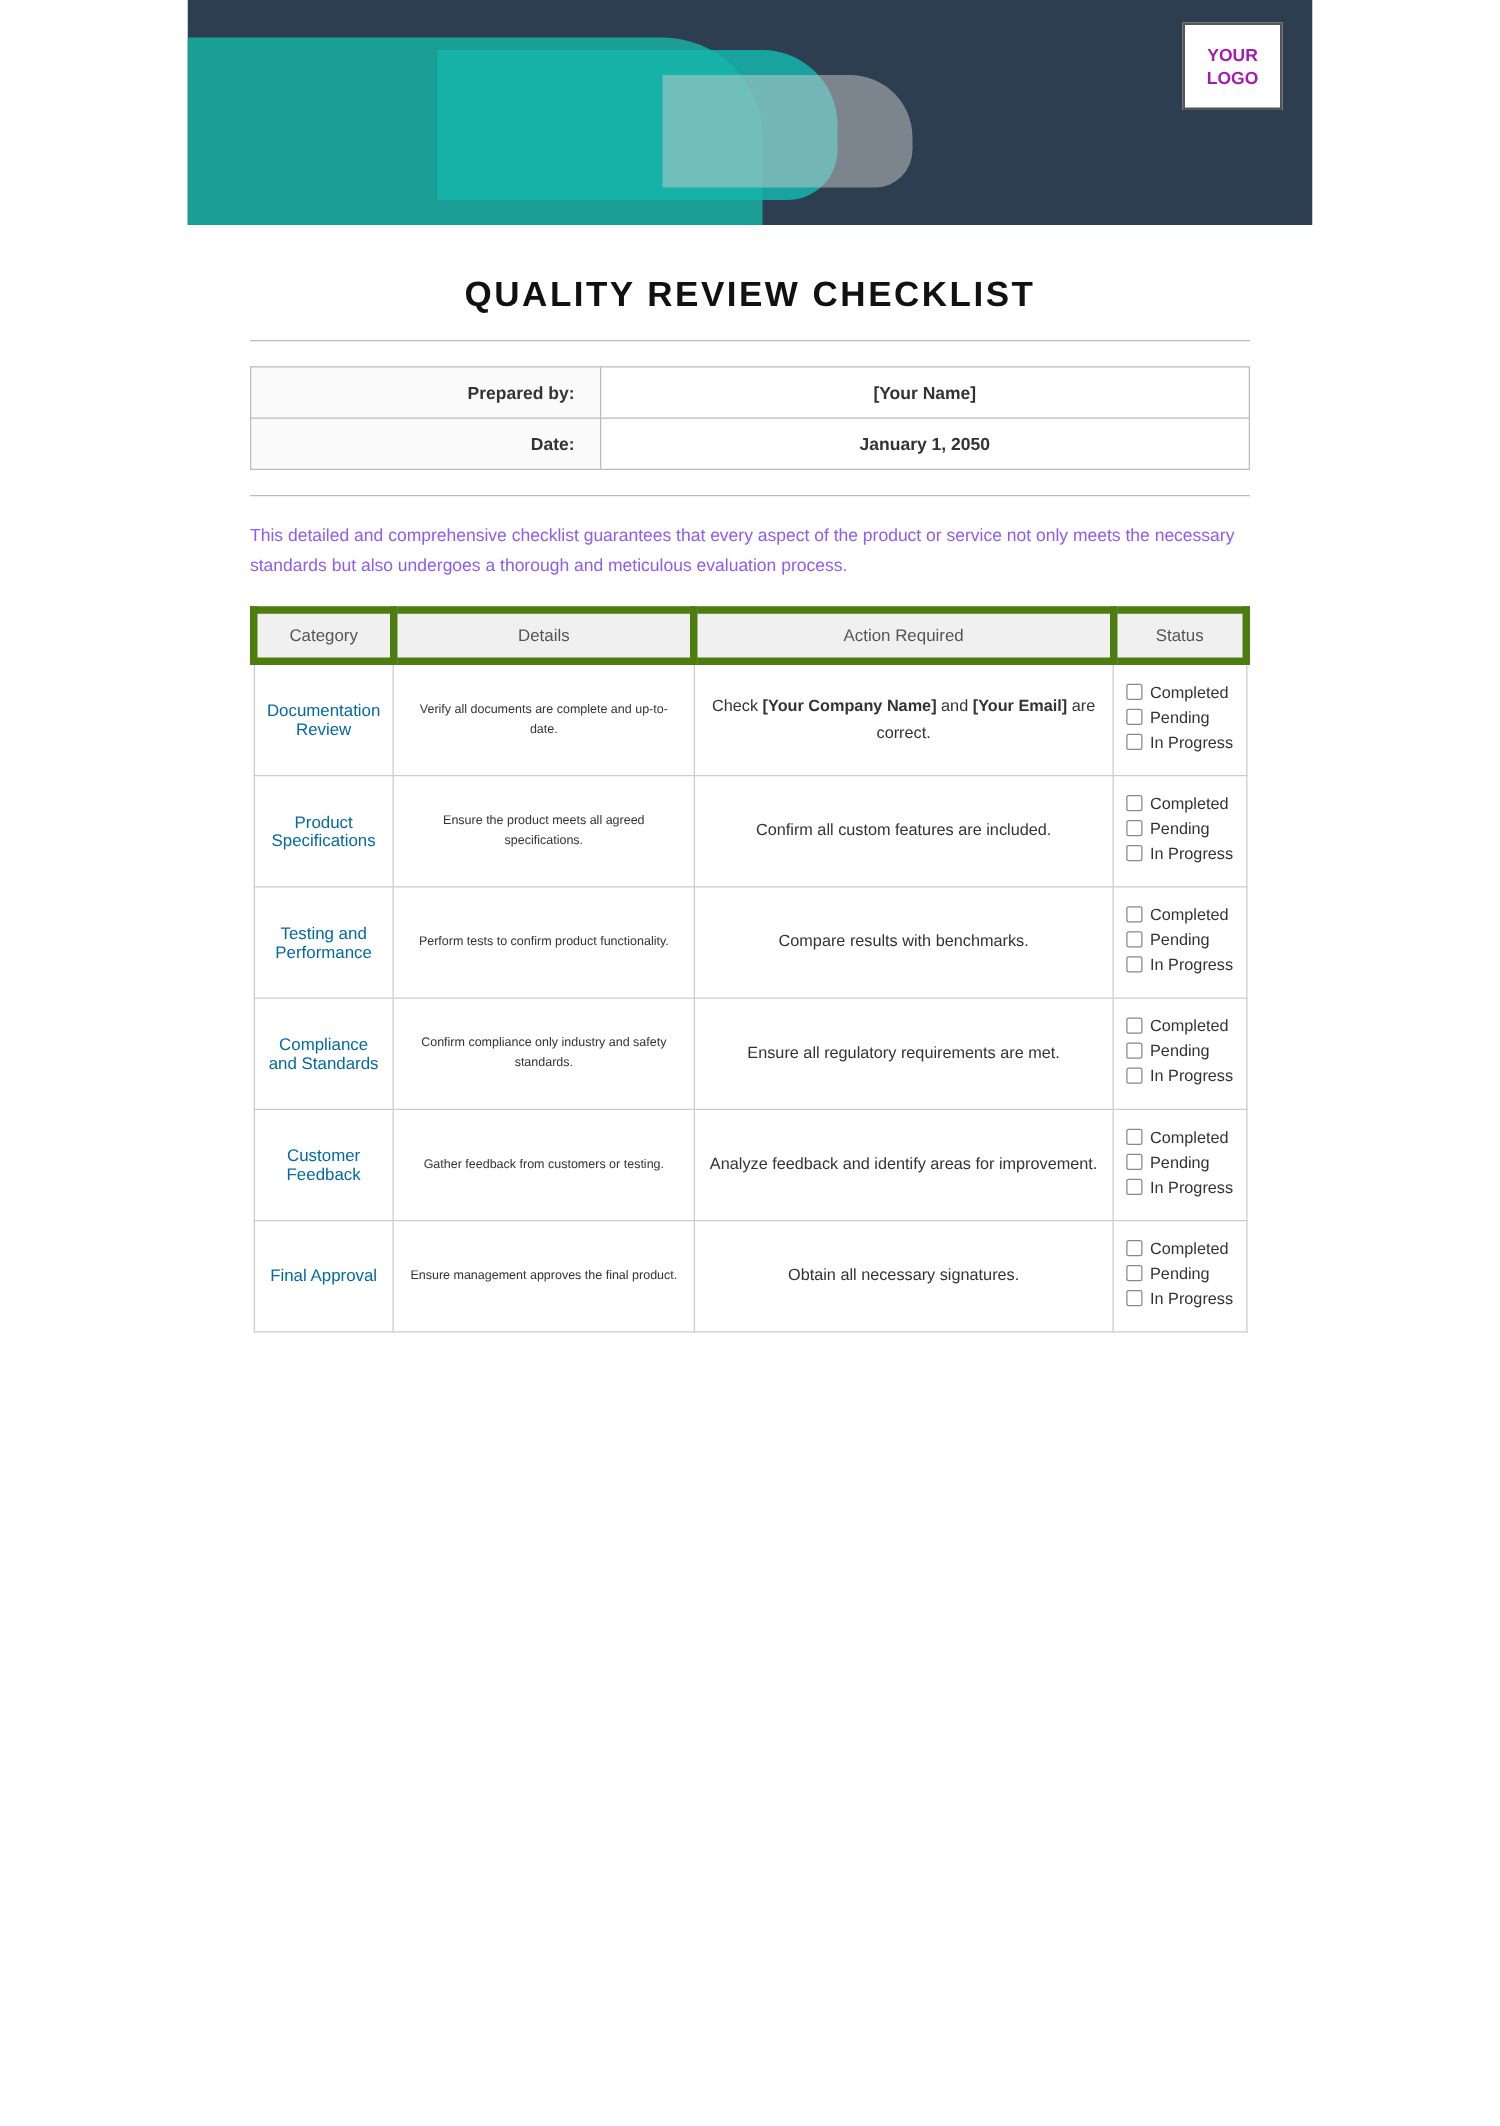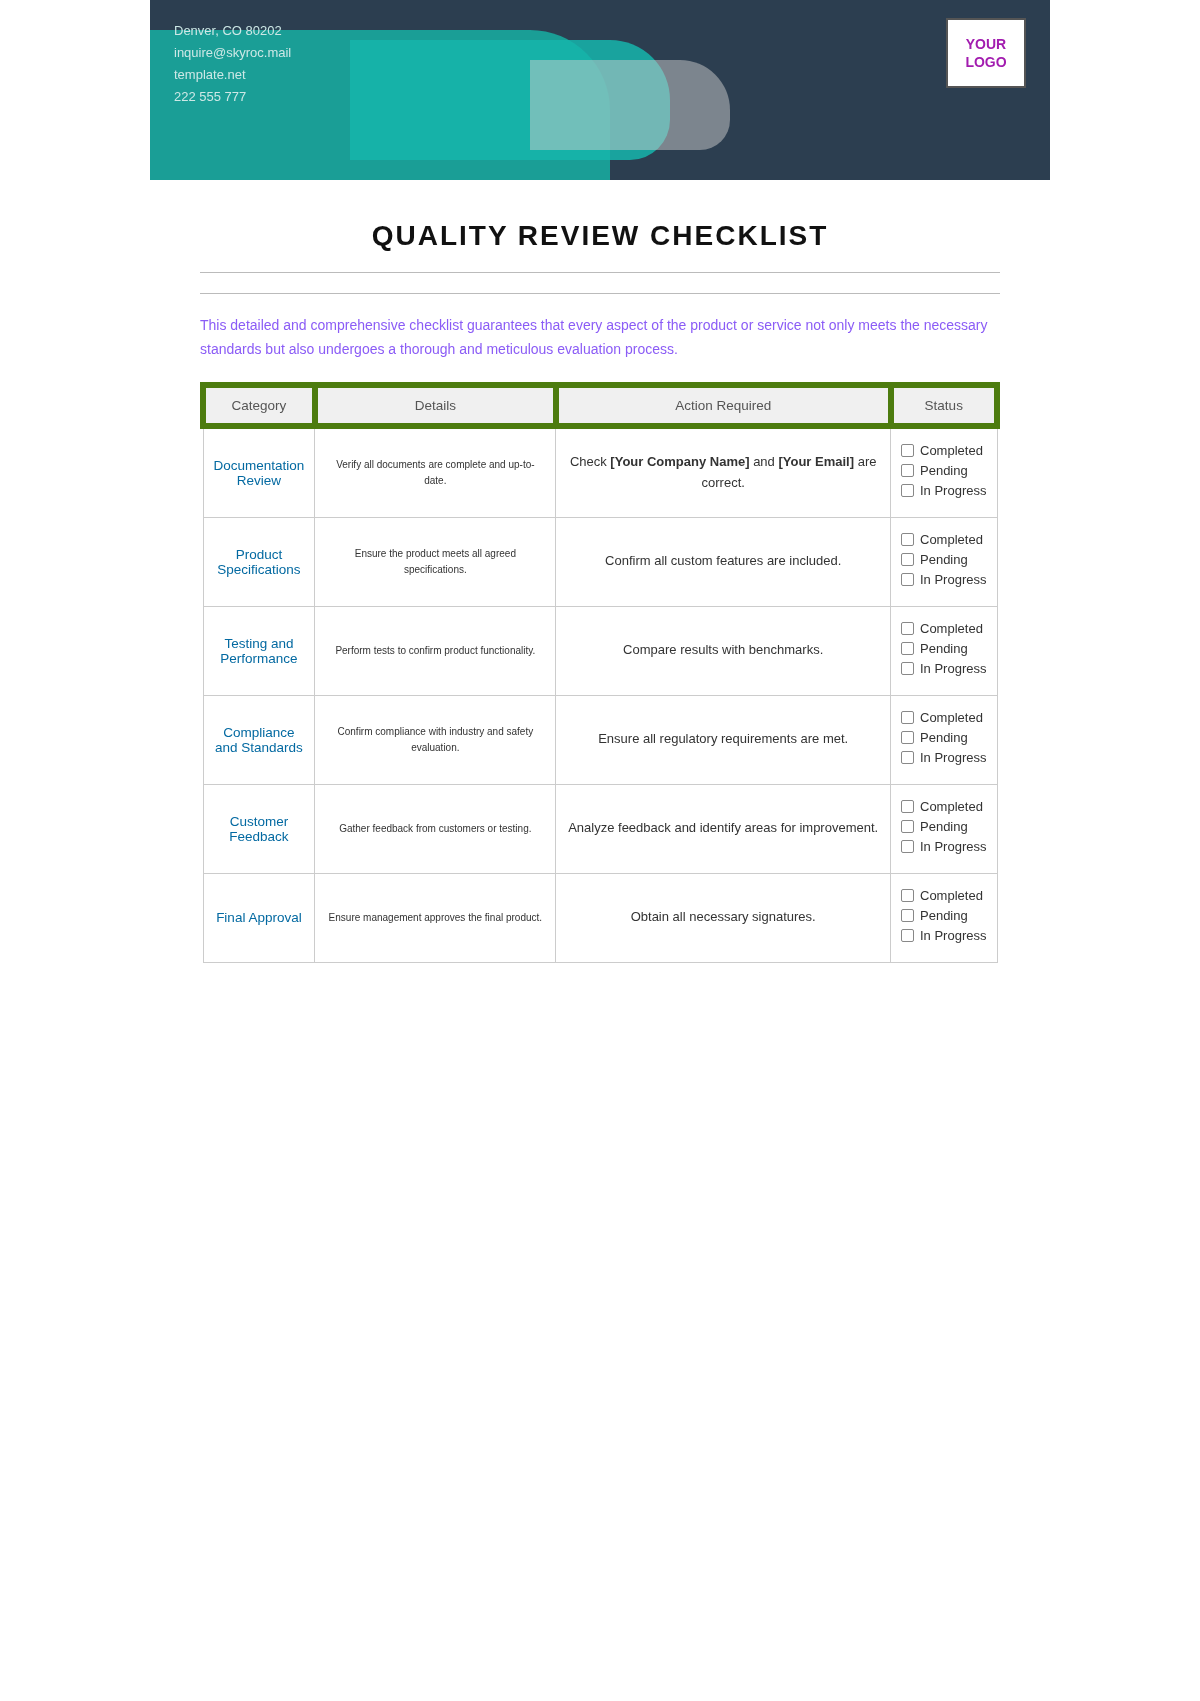--- a/index.html
+++ b/index.html
@@ -194,35 +194,41 @@
       line-height: 1.6;
     }
   </style>
 </head>
 <body>
 
 <div class="header">
   <div class="header-wave1"></div>
   <div class="header-wave2"></div>
   <div class="header-wave3"></div>
-  <div class="header-contact">
-    <div>Denver, CO 80202</div>
-    <div>inquire@skyroc.mail</div>
-    <div>template.net</div>
-    <div>222 555 777</div>
-  </div>
   <div class="logo-box">YOUR<br>LOGO</div>
 </div>
 
 <div class="content">
 
   <h1 class="doc-title">QUALITY REVIEW CHECKLIST</h1>
 
   <hr class="divider">
 
+  <table class="info-table">
+    <tbody>
+      <tr>
+        <td>Prepared by:</td>
+        <td>[Your Name]</td>
+      </tr>
+      <tr>
+        <td>Date:</td>
+        <td>January 1, 2050</td>
+      </tr>
+    </tbody>
+  </table>
 
   <hr class="divider">
 
   <p class="description">This detailed and comprehensive checklist guarantees that every aspect of the product or service not only meets the necessary standards but also undergoes a thorough and meticulous evaluation process.</p>
 
   <table class="checklist-table">
     <thead>
       <tr>
         <th>Category</th>
         <th>Details</th>
@@ -293,21 +299,21 @@
               <li>
                 <span class="checkbox-icon"></span>
                 <span>In Progress</span>
               </li>
             </ul>
           </td>
         </tr>
         <tr>
           <td class="category" style="white-space: pre-line;">Compliance
 and Standards</td>
-          <td class="detail-cell">Confirm compliance with industry and safety evaluation.</td>
+          <td class="detail-cell">Confirm compliance only industry and safety standards.</td>
           <td class="action-cell">Ensure all regulatory requirements are met.</td>
           <td>
             <ul class="status-list">
               <li>
                 <span class="checkbox-icon"></span>
                 <span>Completed</span>
               </li>
               <li>
                 <span class="checkbox-icon"></span>
                 <span>Pending</span>

